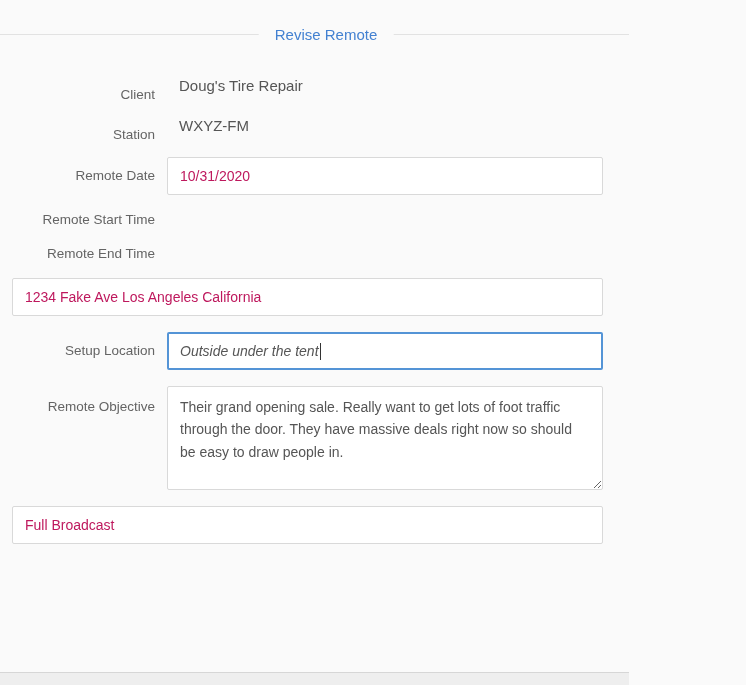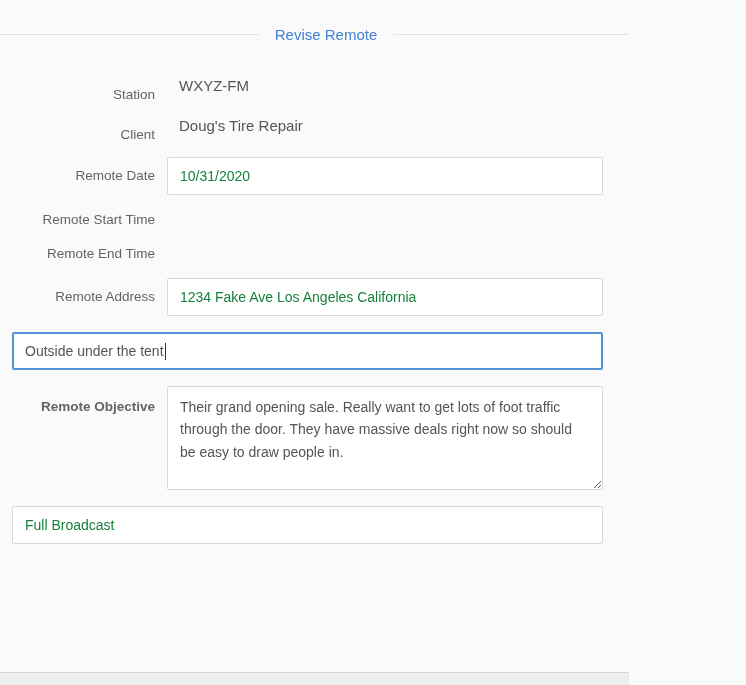--- a/index.html
+++ b/index.html
@@ -34,57 +34,58 @@
   .row.top-align { align-items: flex-start; }
 
   .lbl {
     flex: 0 0 155px;
     text-align: right;
     color: #646464;
     font-size: 13.5px;
     line-height: 1.3;
   }
   .row.static .lbl { padding-top: 9px; }
-  .row.top-align .lbl { padding-top: 12px; font-weight: bold; }
+  .row.top-align .lbl { padding-top: 12px; }
 
   .fld { flex: 1; margin-left: 12px; margin-right: 26px; }
 
   .static-value {
     color: #555;
     font-size: 15px;
     padding-left: 12px;
     line-height: 1.25;
   }
 
   input.text-input {
     display: block;
     width: 100%;
     height: 38px;
     background: #fff;
     border: 1px solid #d9d9d9;
     border-radius: 2px;
     padding: 4px 12px;
     font-family: "Liberation Sans", sans-serif;
     font-size: 14px;
-    color: #15803d;
+    color: #be185d;
     outline: none;
   }
 
   
   .text-input.focus-box {
     display: flex;
     align-items: center;
     width: 100%;
     height: 38px;
     background: #fff;
     border: 2px solid #5494d6;
     border-radius: 2px;
     padding: 0 11px;
     font-size: 14px;
     color: #555;
+    font-style: italic;
   }
   .caret {
     display: inline-block;
     width: 1px; height: 17px;
     background: #333;
     margin-left: 1px;
   }
 
   textarea.text-area {
     display: block;
@@ -116,56 +117,56 @@
 <div class="page">
 
   <div class="form-header">
     <div class="legend-line"></div>
     <span class="form-title">Revise Remote</span>
   </div>
 
   <div class="content">
 
     <div class="row static">
-      <span class="lbl">Station</span>
+      <span class="lbl">Client</span>
       <div class="fld">
-        <div class="static-value">WXYZ-FM</div>
+        <div class="static-value">Doug's Tire Repair</div>
       </div>
     </div>
 
     <div class="row static">
-      <span class="lbl">Client</span>
+      <span class="lbl">Station</span>
       <div class="fld">
-        <div class="static-value">Doug's Tire Repair</div>
+        <div class="static-value">WXYZ-FM</div>
       </div>
     </div>
 
     <div class="row">
       <span class="lbl">Remote Date</span>
       <div class="fld">
         <input class="text-input" type="text" value="10/31/2020" style="">
       </div>
     </div>
 
     <div class="row">
       <span class="lbl">Remote Start Time</span>
     </div>
 
     <div class="row">
       <span class="lbl">Remote End Time</span>
     </div>
 
     <div class="row">
-      <span class="lbl">Remote Address</span>
       <div class="fld">
         <input class="text-input" type="text" value="1234 Fake Ave Los Angeles California" style="">
       </div>
     </div>
 
     <div class="row">
+      <span class="lbl">Setup Location</span>
       <div class="fld">
         <div class="text-input focus-box">
           <span>Outside under the tent</span>
           <span class="caret"></span>
         </div>
       </div>
     </div>
 
     <div class="row top-align">
       <span class="lbl">Remote Objective</span>

